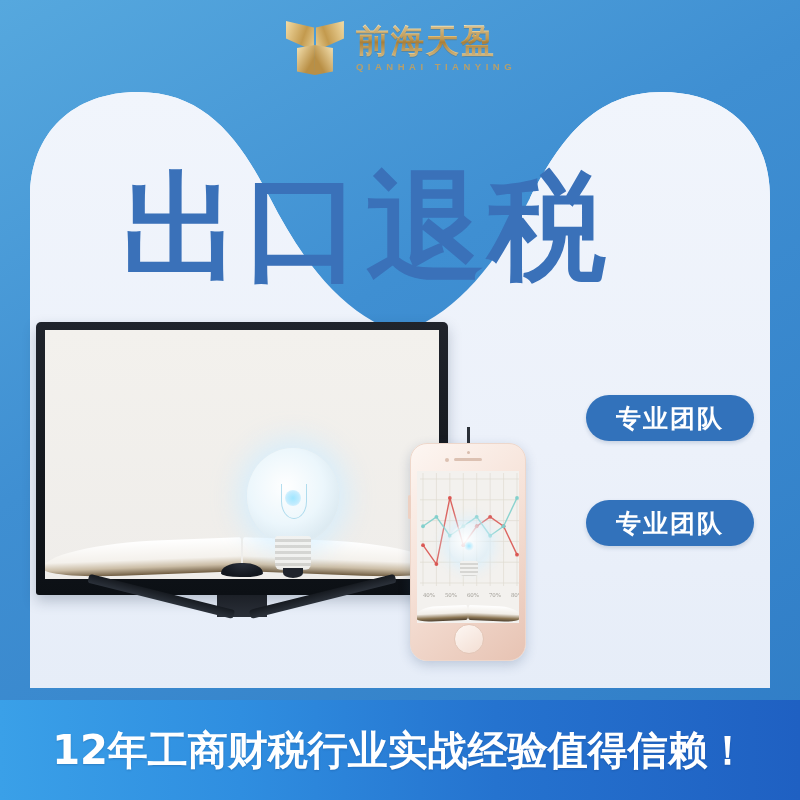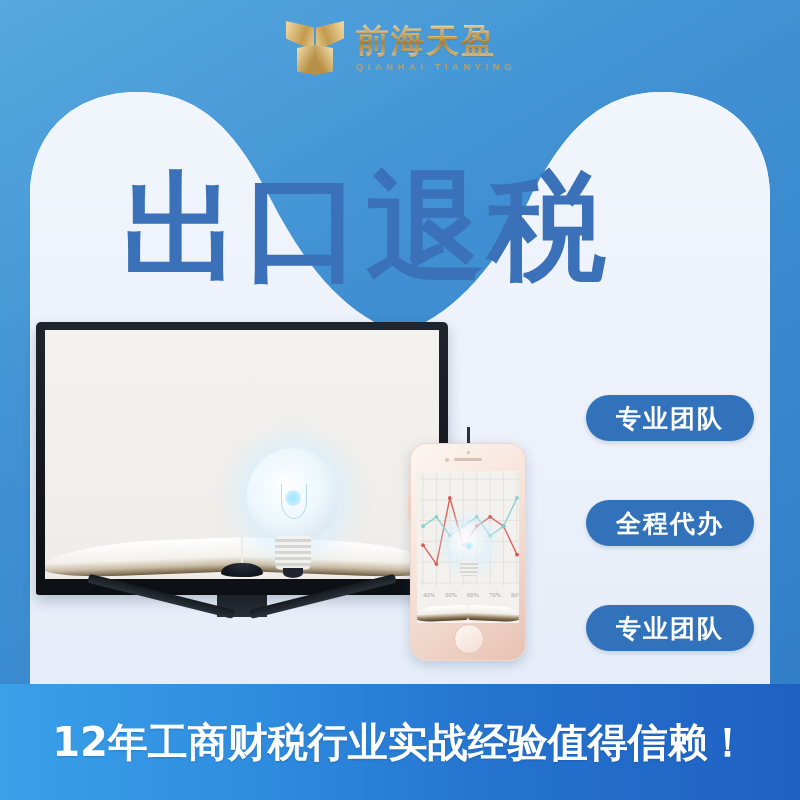--- a/index.html
+++ b/index.html
@@ -205,21 +205,21 @@
     background:linear-gradient(180deg,#ffffff 0%,#f2eee8 50%,#8c7654 80%,#4f4130 100%);
   }
   .phb-l{left:-1px;transform:skewY(-2.5deg);border-radius:40% 2px 2px 30%/60% 8px 4px 26%;}
   .phb-r{right:-1px;transform:skewY(2.5deg);border-radius:2px 40% 30% 2px/8px 60% 26% 4px;}
   .phone-cord{
     position:absolute;left:57px;top:-16px;width:3px;height:18px;background:#2b3038;
   }
 
   
   .banner{
-    position:absolute;left:0;bottom:0;width:800px;height:116px;z-index:9;
+    position:absolute;left:0;bottom:0;width:800px;height:100px;z-index:9;
     background:linear-gradient(90deg,#3aa0e8 0%,#2f8ee0 30%,#2573cf 62%,#1f60c2 100%);
     display:flex;align-items:center;justify-content:center;
   }
   .banner-text{
     color:#ffffff;font-size:40px;font-weight:bold;letter-spacing:0px;
     font-family:"DejaVu Sans","Liberation Sans",sans-serif;
     text-shadow:0 1px 2px rgba(10,40,90,.22);
     white-space:nowrap;
   }
 </style>
@@ -257,21 +257,20 @@
     <div class="logo-text">
       <span class="logo-cn">前海天盈</span>
       <span class="logo-en">QIANHAI TIANYING</span>
     </div>
   </div>
 
   <div class="headline">出口退税</div>
 
   <div class="badges">
     <div class="badge">专业团队</div>
-    <div class="badge">全程代办</div>
     <div class="badge">专业团队</div>
   </div>
 
   <div class="monitor">
     <div class="mon-bezel">
       <div class="mon-screen">
         <div class="chart-wrap">
           <div class="chart-bg"></div>
           <svg id="mainChart" width="394" height="249" viewBox="0 0 394 249">
               <line x1="30" y1="208" x2="380" y2="208" stroke="#ded8cc" stroke-width="0.9"></line>

